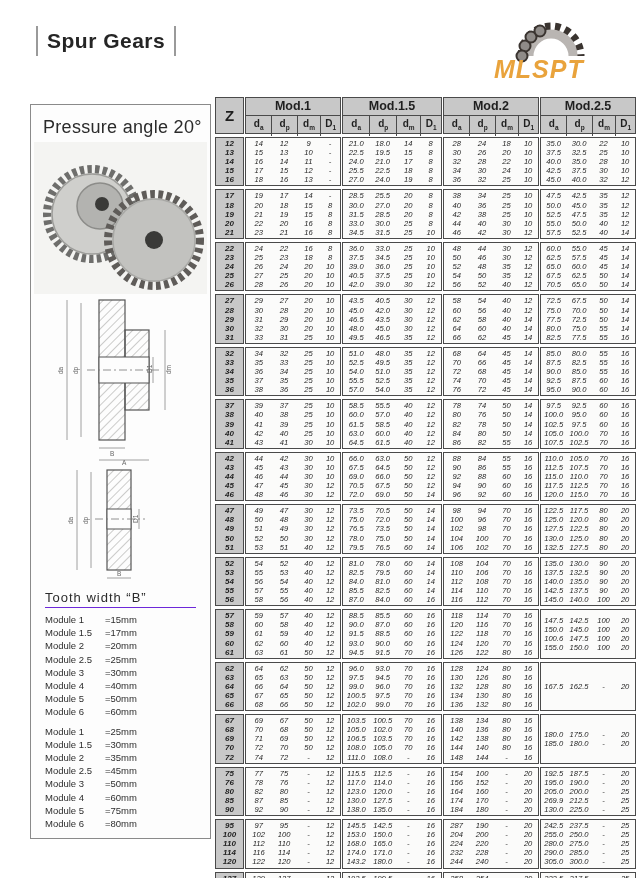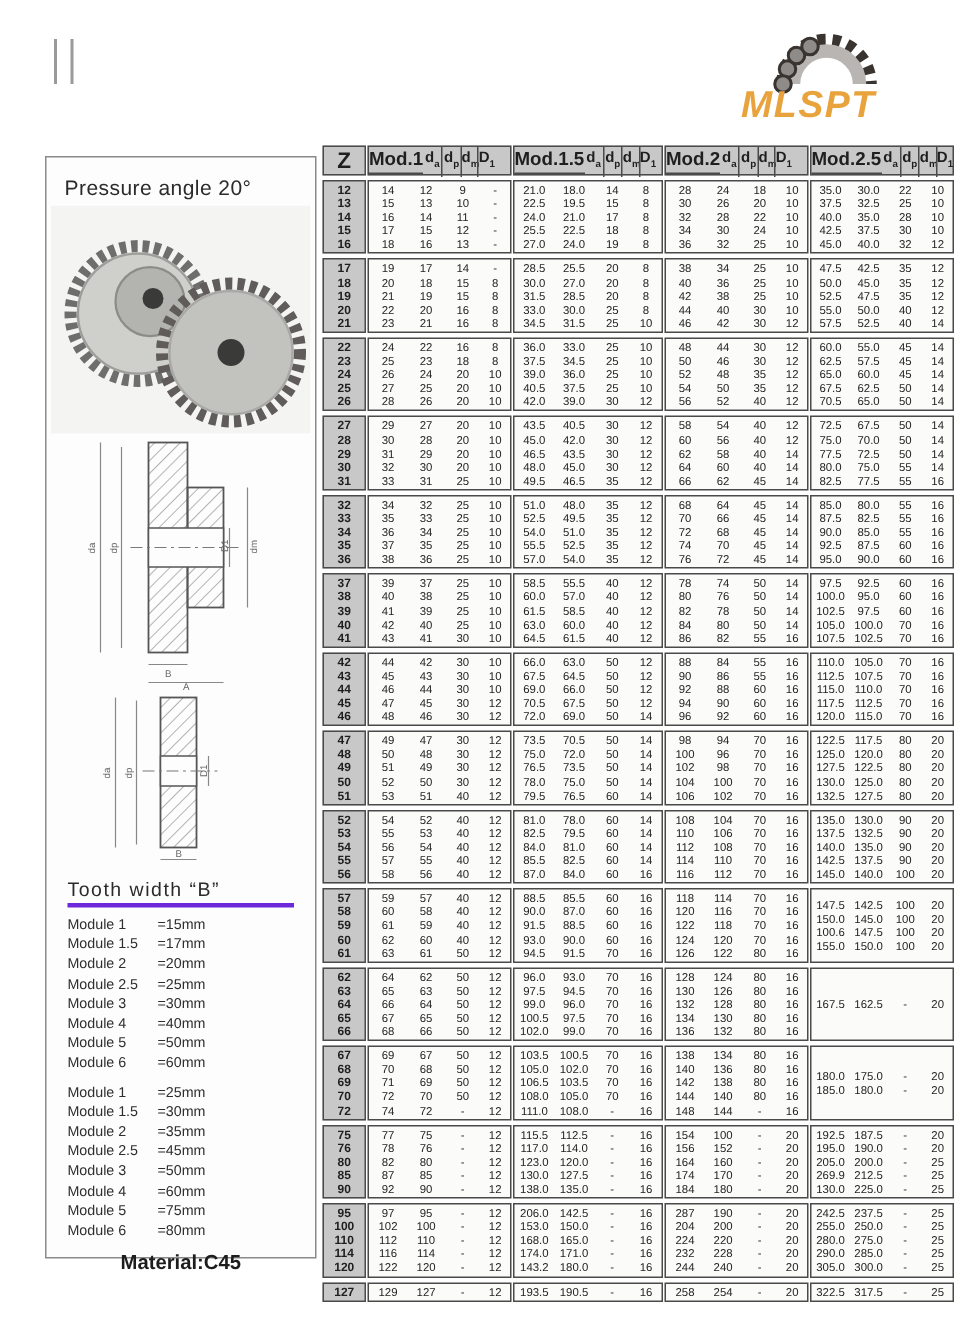--- a/index.html
+++ b/index.html
@@ -9,58 +9,59 @@
   
   .title-wrap{position:absolute;left:36px;top:26px;display:flex;align-items:center;gap:9px;}
   .vbar{width:2px;height:30px;background:#9a9a9a;}
   .page-title{font-size:21px;font-weight:bold;letter-spacing:.5px;color:#252525;}
   .logo{position:absolute;right:22px;top:18px;width:130px;height:64px;}
   .logo text{font-weight:bold;font-style:italic;letter-spacing:1px;}
 
   
   .panel{position:absolute;left:30px;top:104px;width:181px;height:735px;
          border:1px solid #8a8a8a;background:#fdfdfd;box-sizing:border-box;}
-  .pressure{margin:12px 0 0 12px;font-size:14px;color:#2b2b2b;letter-spacing:.3px;}
+  .pressure{margin:12px 0 0 12px;font-size:18px;color:#2b2b2b;letter-spacing:.3px;}
   .photo{display:block;margin:4px auto 0 auto;}
   .drawing{display:block;margin:0 auto;}
   .tw-section{margin:6px 14px 0 14px;}
-  .tw-title{font-size:13px;letter-spacing:1px;border-bottom:3px solid #6d28d9;
+  .tw-title{font-size:13px;letter-spacing:1px;border-bottom:1px solid #6d28d9;
             padding-bottom:2px;margin-bottom:5px;color:#2b2b2b;}
   .tw-list{}
   .tw-row{display:flex;font-size:9.5px;line-height:13.2px;color:#2e2e2e;}
   .tw-row .m{width:60px;}
   .material{margin-top:7px;text-align:center;font-size:13.5px;font-weight:bold;color:#1d1d1d;}
 
   
   .gtable{position:absolute;left:215px;top:97px;width:421px;}
   .trow{display:grid;grid-template-columns:29px 96px 100px 96px 96px;column-gap:1px;}
   .box{border:1px solid #4a4a4a;box-sizing:border-box;background:#fbfbfa;}
   .graybox{background:#c8c8c8;}
   .thead .zbox{display:flex;align-items:center;justify-content:center;
                font-size:15px;font-weight:bold;}
-  .modbox{display:flex;}
+  .modbox{display:flex;flex-direction:column;}
   .modname{height:17px;line-height:17px;text-align:center;font-size:12.5px;font-weight:bold;
            border-bottom:1px solid #4a4a4a;}
   .subrow{display:grid;grid-template-columns:27% 27% 25% 21%;height:17px;}
   .subcell{font-size:10px;font-weight:bold;text-align:center;line-height:16px;}
   .subcell + .subcell{border-left:1px solid #4a4a4a;}
   .subcell sub{font-size:6.5px;}
-  .tgroup{margin-top:3px;}
+  .tgroup{margin-top:3px;font-style:italic;}
   .zcol{display:flex;flex-direction:column;justify-content:center;padding:1px 0;}
   .zval{font-size:8px;font-weight:bold;text-align:center;line-height:9.1px;}
   .mgrid{display:grid;grid-template-columns:27% 27% 25% 21%;align-content:center;padding:1px 0;}
   .cell{font-size:7.6px;text-align:center;line-height:9.1px;white-space:nowrap;}
 </style>
 </head>
 <body>
 
 <div class="page">
 
   <div class="title-wrap">
     <div class="vbar"></div>
+    <div class="page-title">Spur Gears</div>
     <div class="vbar"></div>
   </div>
 
   <svg class="logo" viewBox="0 0 130 64">
     <path d="M38 38 A 27 27 0 0 1 92 38" fill="none" stroke="#3a3430" stroke-width="13" stroke-dasharray="5 4.2"></path>
     <path d="M43 38 A 22 22 0 0 1 87 38" fill="none" stroke="#b9b5b2" stroke-width="9"></path>
     <g>
       <circle cx="39" cy="28" r="5.5" fill="#8f8b88" stroke="#3a3430" stroke-width="2"></circle>
       <circle cx="45" cy="19" r="5.5" fill="#8f8b88" stroke="#3a3430" stroke-width="2"></circle>
       <circle cx="54" cy="13" r="5.5" fill="#8f8b88" stroke="#3a3430" stroke-width="2"></circle>
@@ -195,21 +196,20 @@
             <span class="m">Module 5</span>
             <span>=75mm</span>
           </div>
           <div class="tw-row">
             <span class="m">Module 6</span>
             <span>=80mm</span>
           </div>
         </div>
     </div>
 
-    <div class="material">Material:C45</div>
   </div>
 
   <div class="gtable" id="gtable">
     <div class="trow thead" id="table-head">
       <div class="box graybox zbox">Z</div>
     <div class="box graybox modbox">
           <div class="modname">Mod.1</div>
           <div class="subrow">
             <div class="subcell">d<sub>a</sub></div>
             <div class="subcell">d<sub>p</sub></div>
@@ -1531,21 +1531,21 @@
             <div class="cell">116</div>
             <div class="cell">114</div>
             <div class="cell">-</div>
             <div class="cell">12</div>
             <div class="cell">122</div>
             <div class="cell">120</div>
             <div class="cell">-</div>
             <div class="cell">12</div>
           </div>
           <div class="box mgrid">
-            <div class="cell">206.0</div>
+            <div class="cell">145.5</div>
             <div class="cell">142.5</div>
             <div class="cell">-</div>
             <div class="cell">16</div>
             <div class="cell">153.0</div>
             <div class="cell">150.0</div>
             <div class="cell">-</div>
             <div class="cell">16</div>
             <div class="cell">168.0</div>
             <div class="cell">165.0</div>
             <div class="cell">-</div>

